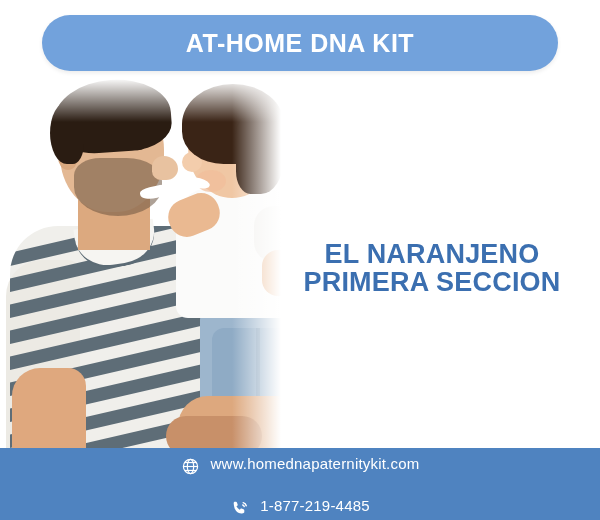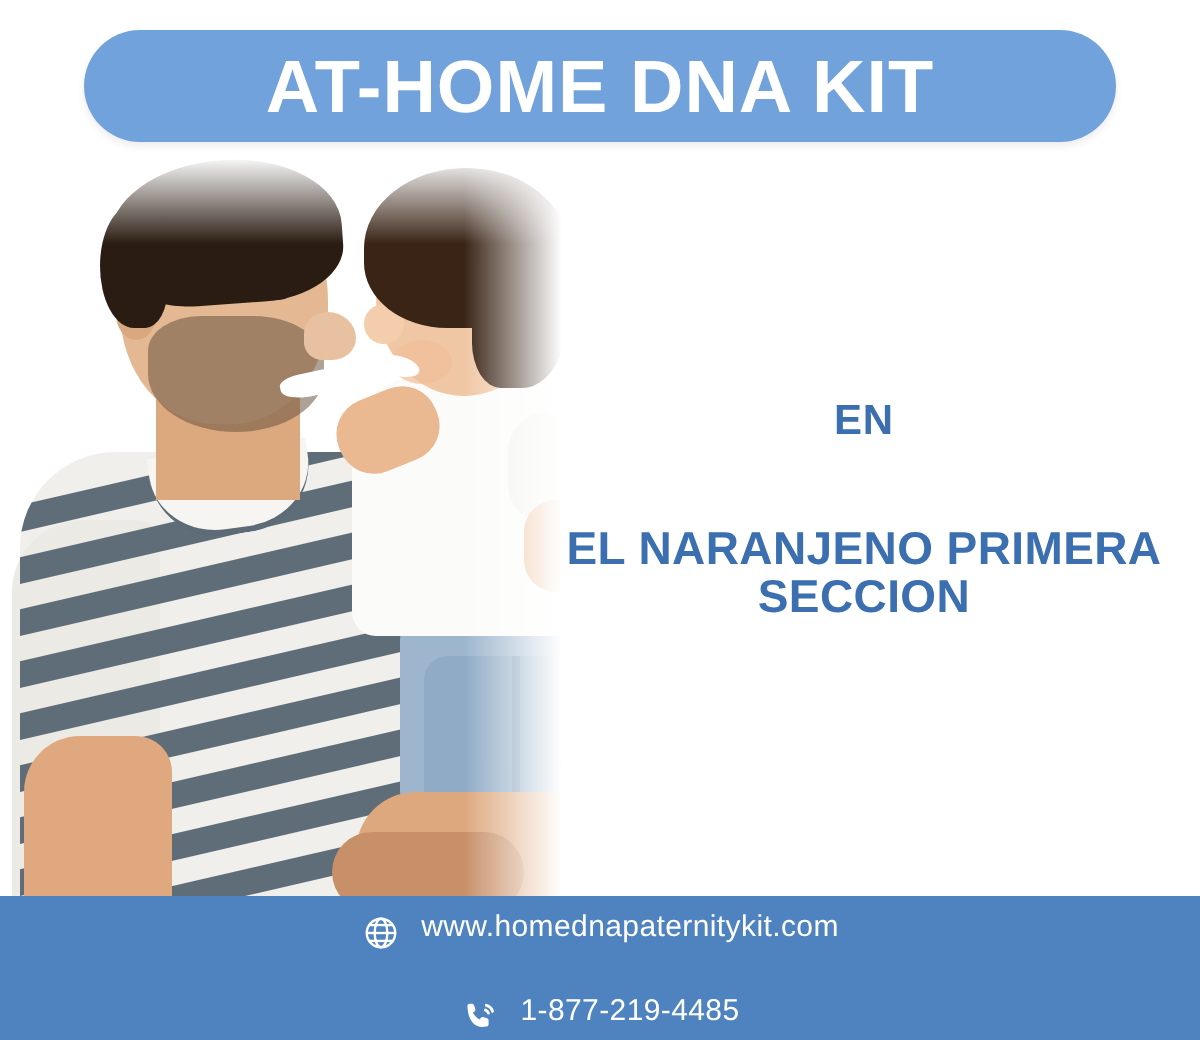--- a/index.html
+++ b/index.html
@@ -27,21 +27,21 @@
     height: 56px;
     background: #72a2dc;
     border-radius: 28px;
     display: flex;
     align-items: center;
     justify-content: center;
     box-shadow: 0 2px 4px rgba(0,0,0,0.08);
   }
   .header-title {
     color: #ffffff;
-    font-size: 37px;
+    font-size: 25px;
     font-weight: bold;
     letter-spacing: 0.5px;
     white-space: nowrap;
     line-height: 1;
   }
 
   
   .photo {
     position: absolute;
     left: 0px;
@@ -234,21 +234,21 @@
   }
   .line-main {
     font-size: 21px;
     font-weight: bold;
     letter-spacing: 0.4px;
     line-height: 1.05;
   }
   .gap-1 { height: 40px; }
   .gap-2 { height: 40px; }
   .line-location {
-    font-size: 23px;
+    font-size: 27px;
     font-weight: bold;
     letter-spacing: 0.2px;
     line-height: 1.05;
   }
 
   
   .footer {
     position: absolute;
     left: 0;
     top: 448px;
@@ -349,21 +349,20 @@
       <div class="ph m-hand"></div>
       <div class="ph m-hand2"></div>
 
       <div class="ph photo-fade-r"></div>
       <div class="ph photo-fade-t"></div>
     </div>
   </div>
 
   <div class="text-block">
     <div class="gap-1"></div>
-    <div class="line-main">EN</div>
     <div class="gap-2"></div>
     <div class="line-location">EL NARANJENO PRIMERA SECCION</div>
   </div>
 
   <div class="footer">
 
     <div class="footer-row row-web">
       <div class="contact-item">
         <span class="ficon">
           <svg width="19" height="19" viewBox="0 0 24 24" fill="none" stroke="#ffffff" stroke-width="1.5">

